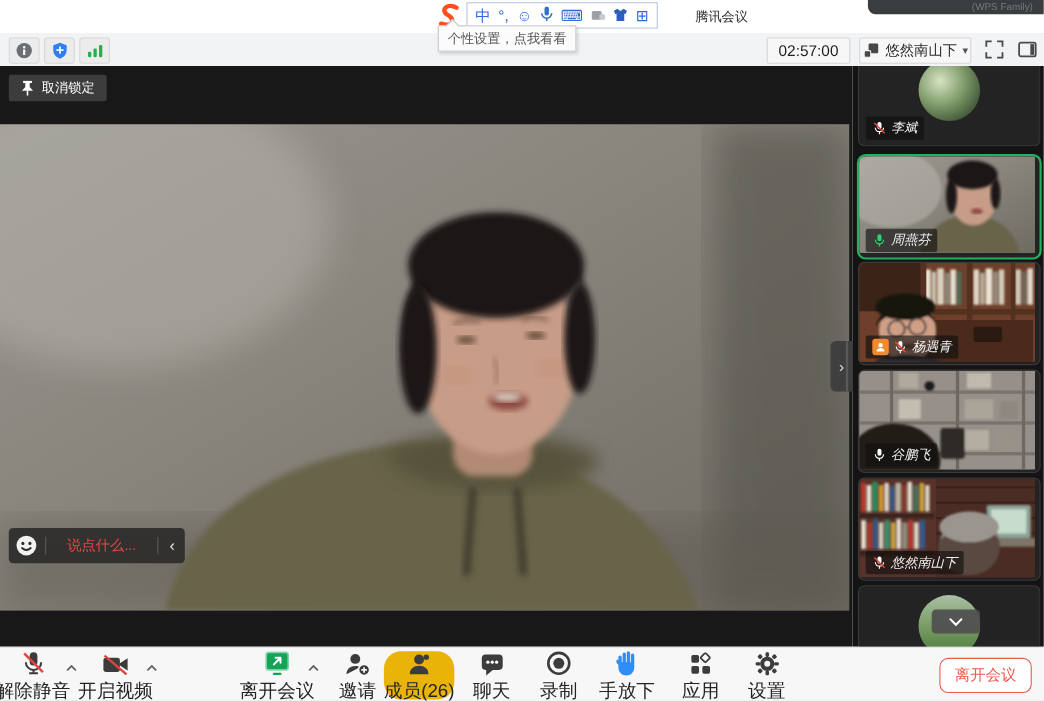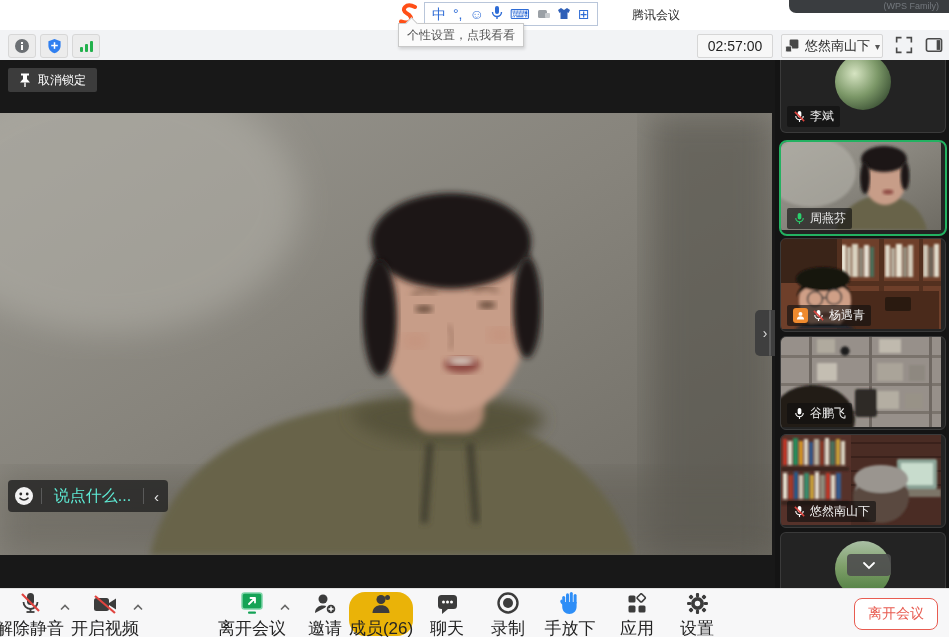--- a/index.html
+++ b/index.html
@@ -34,30 +34,30 @@
   .view-caret{font-size:10px;color:#555;}
   .icon-btn{position:absolute;top:4px;width:26px;height:22px;display:flex;align-items:center;justify-content:center;}
 
   
   .stage{position:absolute;left:0;top:60px;width:775px;height:528px;background:#181818;}
   .pin-btn{position:absolute;left:8px;top:8px;height:24px;padding:0 11px;background:#3c3c3c;border-radius:2px;
     display:flex;align-items:center;gap:7px;color:#fff;font-size:12px;}
   .video{position:absolute;left:0;top:53px;width:772px;height:442px;overflow:hidden;background:#7d7a73;}
   .caption{position:absolute;left:8px;top:420px;height:32px;width:148px;background:rgba(35,35,35,.82);
     border-radius:4px;display:flex;align-items:center;padding:0 6px;gap:7px;}
-  .caption .ph{font-size:16px;color:#5eead4;flex:1;text-align:center;}
+  .caption .ph{font-size:13px;color:#ef4444;flex:1;text-align:center;}
   .caption .div{width:1px;height:16px;background:#5a5a5a;}
   .caption .chv{color:#e8e8e8;font-size:15px;padding:0 3px;}
   .handle{position:absolute;left:755px;top:250px;width:20px;height:46px;background:#3f3f3f;
     border-radius:5px 0 0 5px;display:flex;align-items:center;justify-content:center;color:#dedede;font-size:14px;}
   .scrollline{position:absolute;left:769px;top:250px;width:2px;height:46px;background:#5a5a5a;border-radius:1px;}
 
   
   .sidebar{position:absolute;left:775px;top:60px;width:174px;height:528px;background:#141414;}
-  .tile{position:absolute;left:5px;width:164px;background:#232323;border:1px solid #3a3a3a;border-radius:6px;overflow:hidden;}
+  .tile{position:absolute;left:5px;width:164px;background:#232323;border:1px solid #3a3a3a;border-radius:6px;overflow:hidden;font-style:italic;}
   .tile.active{border:2px solid #23b161;border-radius:8px;left:4px;width:164px;}
   .tile .pill{position:absolute;left:6px;bottom:5px;display:flex;align-items:center;gap:4px;
     background:rgba(15,15,15,.62);padding:2px 6px;border-radius:2px;color:#f2f2f2;font-size:12px;white-space:nowrap;}
   .avatar{position:absolute;left:50%;transform:translateX(-50%);border-radius:50%;}
   .av1{width:56px;height:56px;top:-6px;background:radial-gradient(circle at 35% 35%, #d6e4c2, #7c9868 45%, #3d5336 80%);}
   .av6{width:56px;height:56px;top:8px;background:linear-gradient(180deg,#a9bfa4 0%,#7fa06a 45%,#4a7a3c 100%);}
   .scrolldown{position:absolute;left:72px;top:494px;width:44px;height:22px;background:rgba(78,78,78,.92);
     border-radius:4px;display:flex;align-items:center;justify-content:center;}
   .badge-member{width:15px;height:15px;border-radius:3px;background:#ef8a2e;display:flex;align-items:center;justify-content:center;}
 

